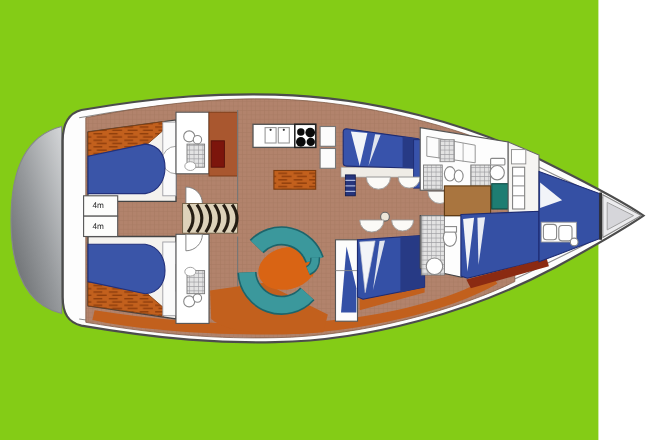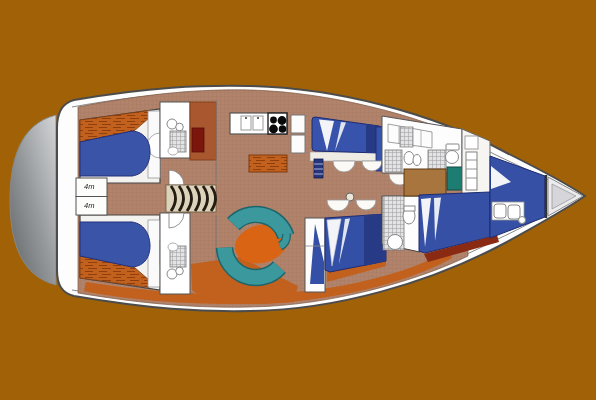--- a/index.html
+++ b/index.html
@@ -1,16 +1,16 @@
 <!DOCTYPE html>
 <html><head>
 <meta charset="utf-8">
 <style>
   html,body{margin:0;padding:0;background:#ffffff;}
-  .page{width:596px;height:400px;position:relative;background:#a16207;font-family:"Liberation Sans",sans-serif;font-style:italic;}
+  .page{width:544px;height:400px;position:relative;background:#84cc16;font-family:"Liberation Sans",sans-serif;}
 </style>
 </head>
 <body>
 <div class="page">
 <svg width="600" height="400" viewBox="0 0 600 400" xmlns="http://www.w3.org/2000/svg" style="filter:blur(0.45px)">
 <defs>
   <linearGradient id="plat" x1="0" y1="1" x2="1" y2="0">
     <stop offset="0" stop-color="#606366"></stop>
     <stop offset="0.5" stop-color="#96999c"></stop>
     <stop offset="1" stop-color="#d4d6d8"></stop>

